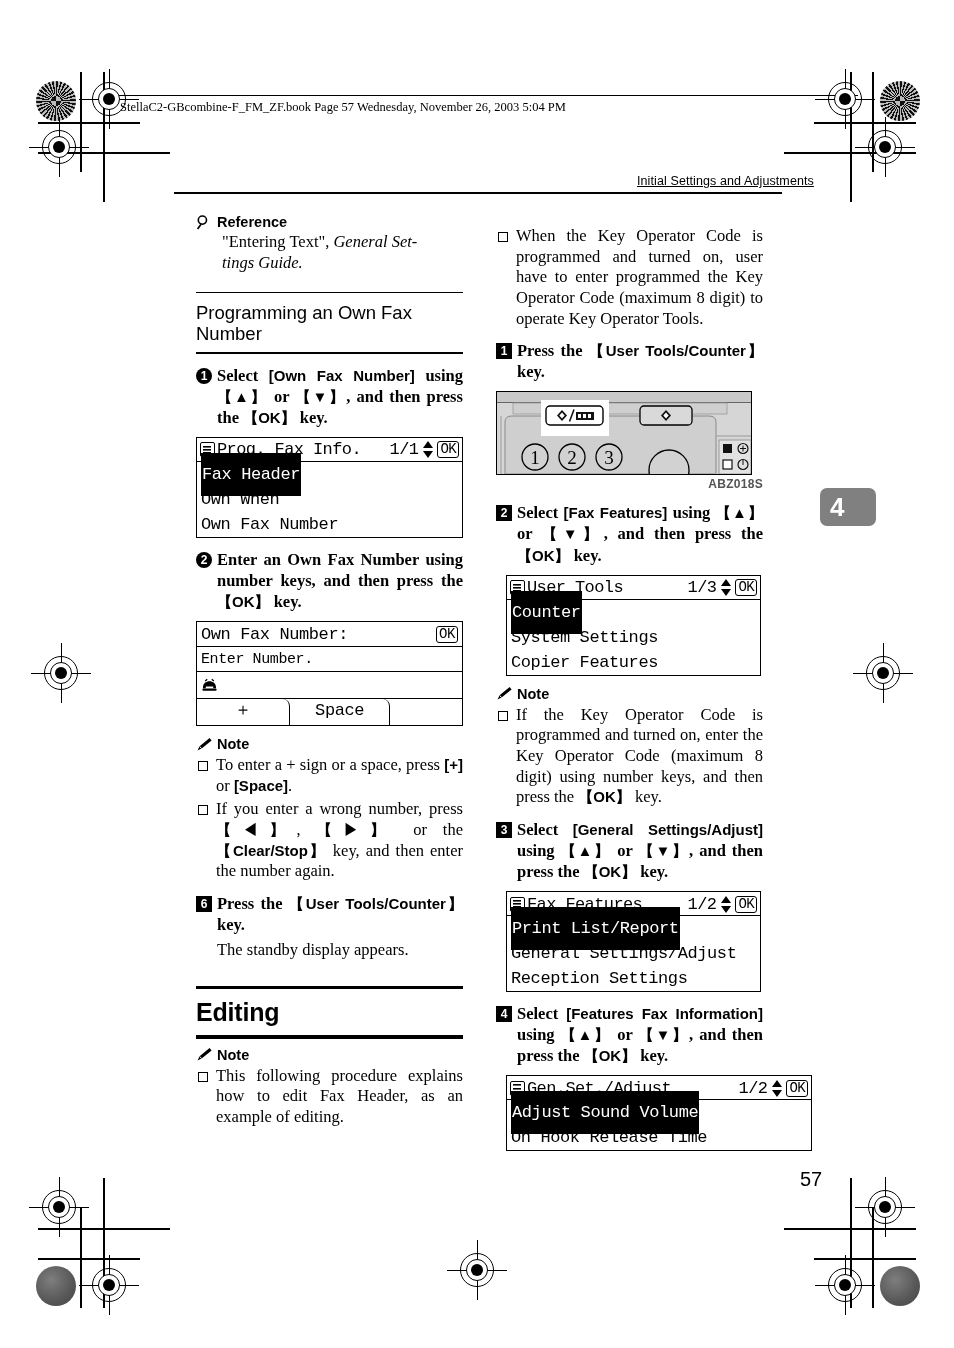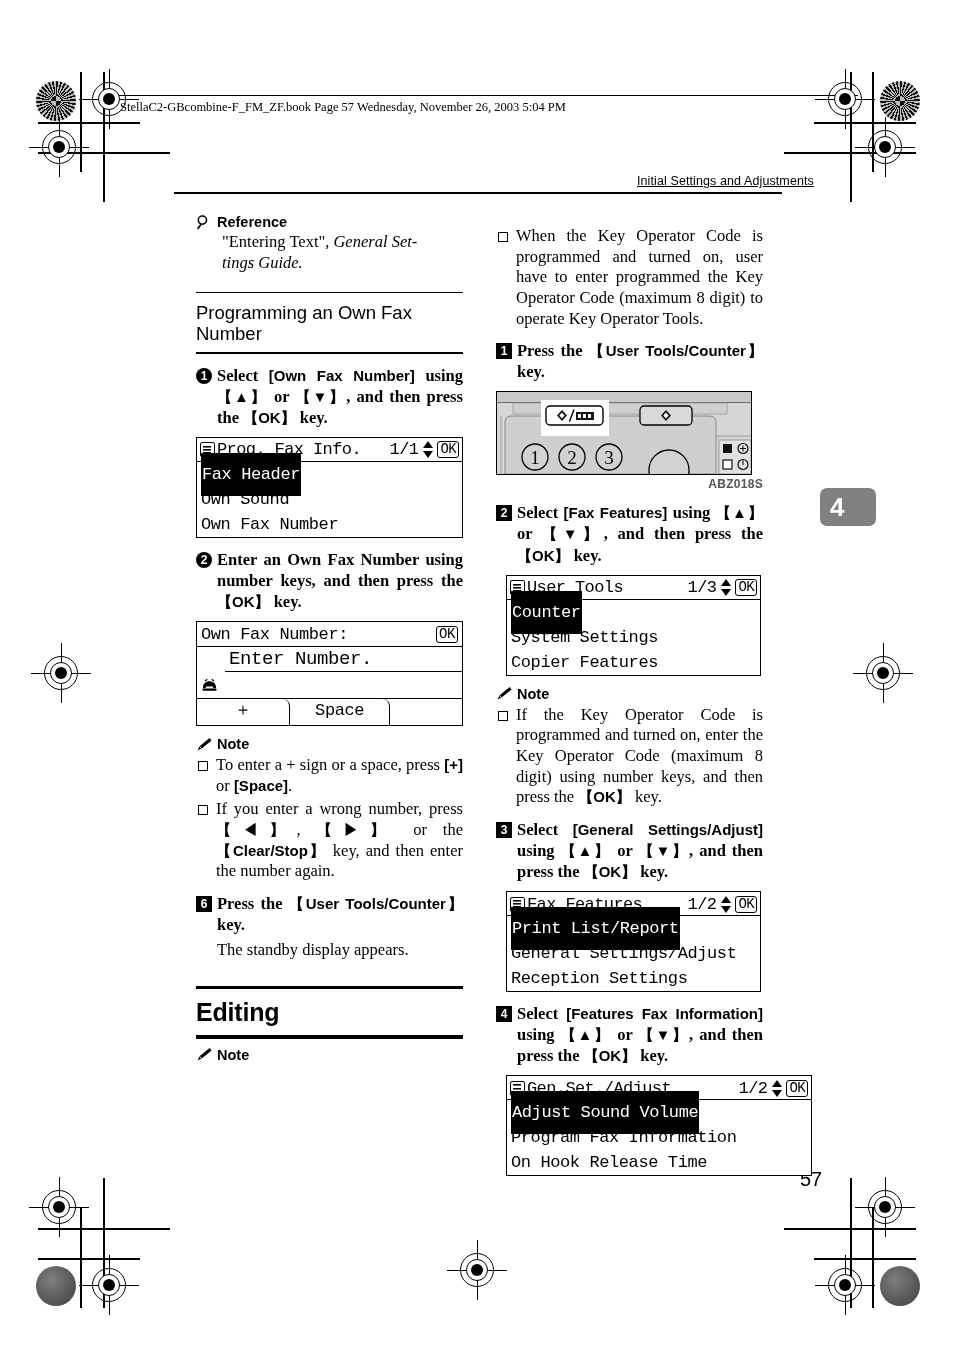--- a/index.html
+++ b/index.html
@@ -293,28 +293,27 @@
     align-items: center;
     justify-content: space-between;
     padding: 1px 4px;
     font-size: 17px;
     letter-spacing: -0.4px;
     border-bottom: 1.8px solid #000;
     height: 25px;
     box-sizing: border-box;
   }
   .lcd-line {
-    font-size: 19px;
+    font-size: 15px;
     letter-spacing: -0.4px;
     padding: 1px 4px;
     height: 25px;
     line-height: 23px;
     border-bottom: 1.8px solid #000;
     box-sizing: border-box;
-    margin-left: 28px;
   }
   .lcd-phone {
     height: 27px;
     padding: 1px 4px;
     border-bottom: 1.8px solid #000;
     box-sizing: border-box;
     display: flex;
     align-items: center;
   }
   .ico-phone {
@@ -489,21 +488,21 @@
 
   <div class="lcd">
     <div class="lcd-title">
       <span class="ico-menu"></span>
       <span class="t-name">Prog. Fax Info.</span>
       <span class="t-page">1/1</span>
       <span class="ico-ud"></span>
       <span class="ok-badge">OK</span>
     </div>
     <div class="lcd-row"><span class="sel">Fax Header</span></div>
-    <div class="lcd-row"><span>Own Sound</span></div>
+    <div class="lcd-row"><span>Own When</span></div>
     <div class="lcd-row"><span>Own Fax Number</span></div>
   </div>
 
   <div class="step">
     <div class="step-num round">2</div>
     <div class="step-txt"><span>Enter an Own Fax Number using number keys, and then press the </span><span class="kb">【OK】</span><span> key.</span></div>
   </div>
 
   <div class="lcd">
     <div class="lcd-head2">
@@ -560,20 +559,24 @@
   <div class="note-block" style="margin-top:8px;">
     <div class="note-head">
       <span class="ico-note">
         <svg viewBox="0 0 17 15" width="17" height="15">
             <path d="M1.5 13.4 L3.6 9.3 L13.6 1.1 L15.6 3.4 L5.6 11.6 Z" fill="#000"></path>
             <path d="M3.6 9.3 L5.6 11.6" stroke="#fff" stroke-width="1"></path>
           </svg>
       </span>
       <span>Note</span>
     </div>
+    <div class="note-item">
+      <span class="note-sq"></span>
+      <span class="note-txt">This following procedure explains how to edit Fax Header, as an example of editing.</span>
+    </div>
   </div>
 
 </div>
 
 <div class="col col-right">
 
   <div class="note-item" style="margin-top:12px;">
     <span class="note-sq"></span>
     <span class="note-txt">When the Key Operator Code is programmed and turned on, user have to enter programmed the Key Operator Code (maximum 8 digit) to operate Key Operator Tools.</span>
   </div>
@@ -696,17 +699,16 @@
 
   <div class="lcd" style="width:306px;margin-left:10px;">
     <div class="lcd-title">
       <span class="ico-menu"></span>
       <span class="t-name">Gen.Set./Adjust</span>
       <span class="t-page">1/2</span>
       <span class="ico-ud"></span>
       <span class="ok-badge">OK</span>
     </div>
     <div class="lcd-row"><span class="sel">Adjust Sound Volume</span></div>
-    <div class="lcd-row"><span>Program Fax Information</span></div>
     <div class="lcd-row"><span>On Hook Release Time</span></div>
   </div>
 
 </div>
 
 </body></html>

